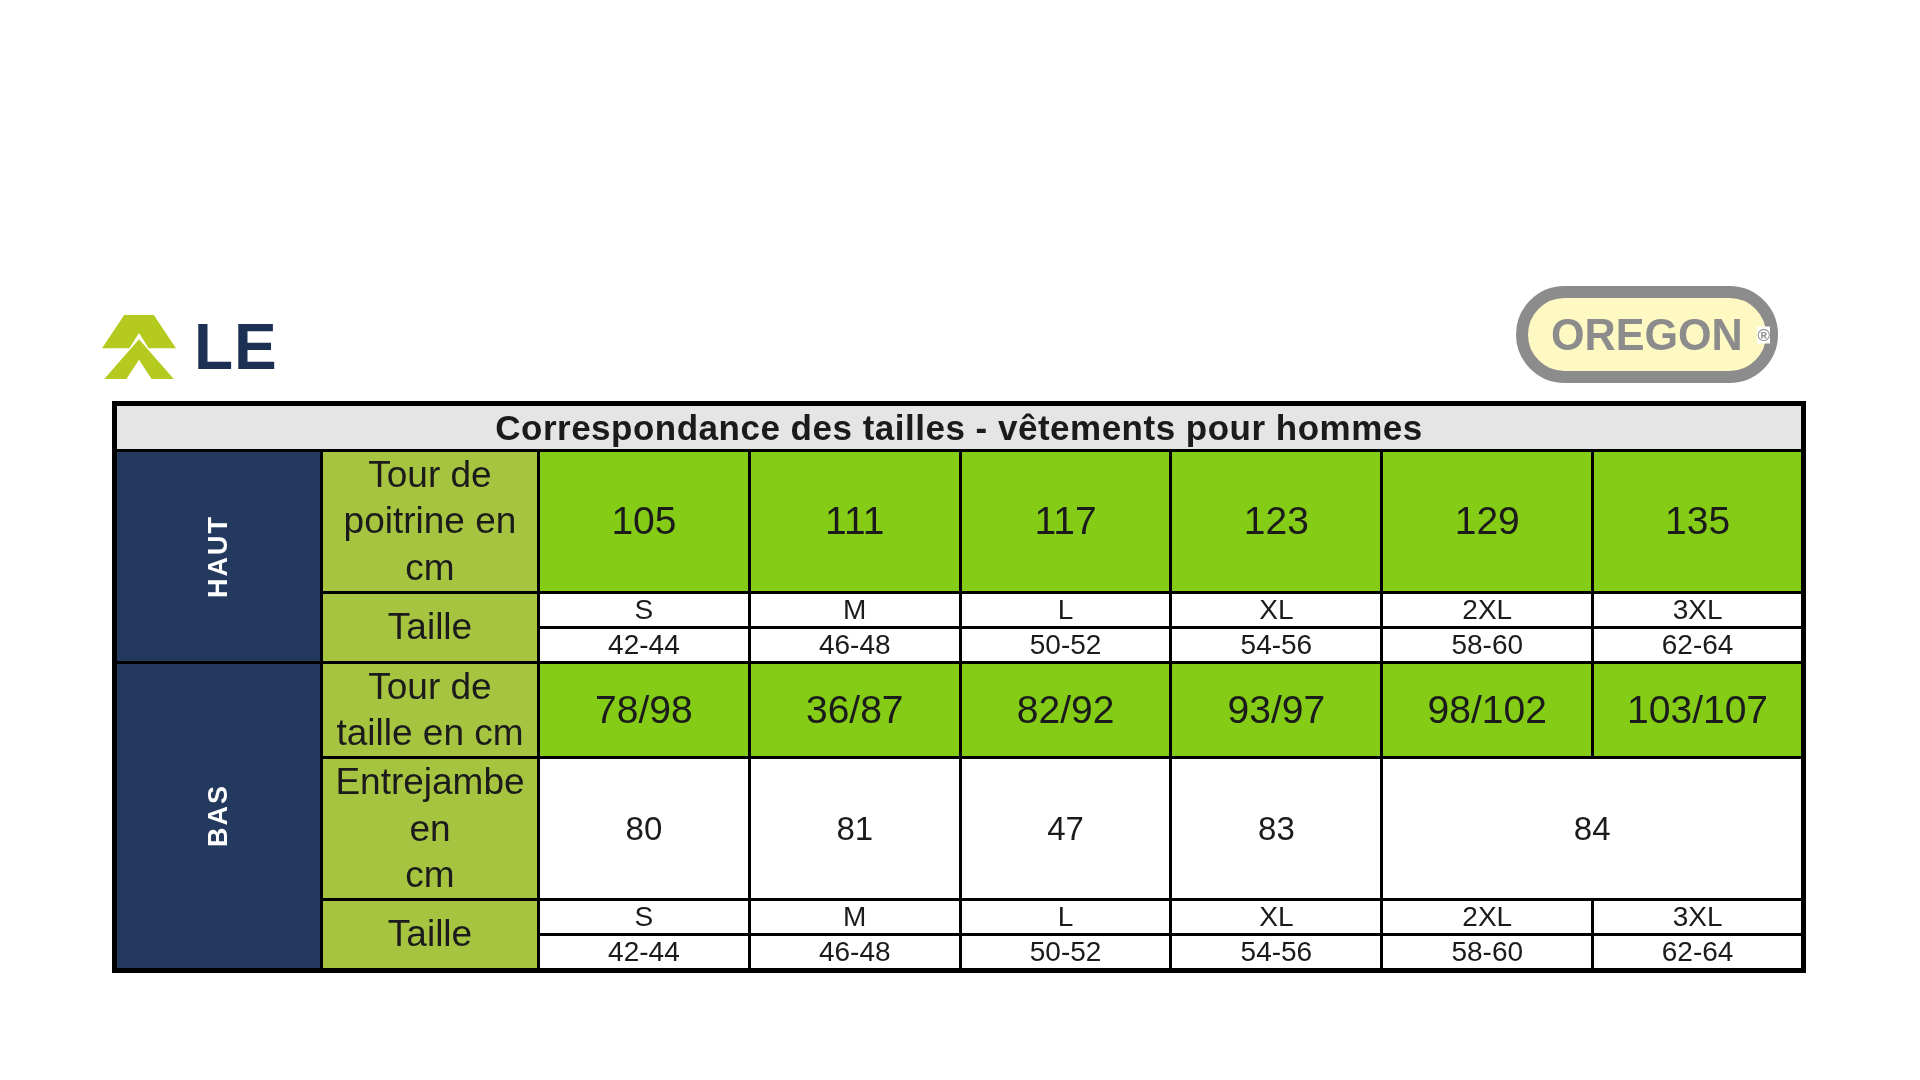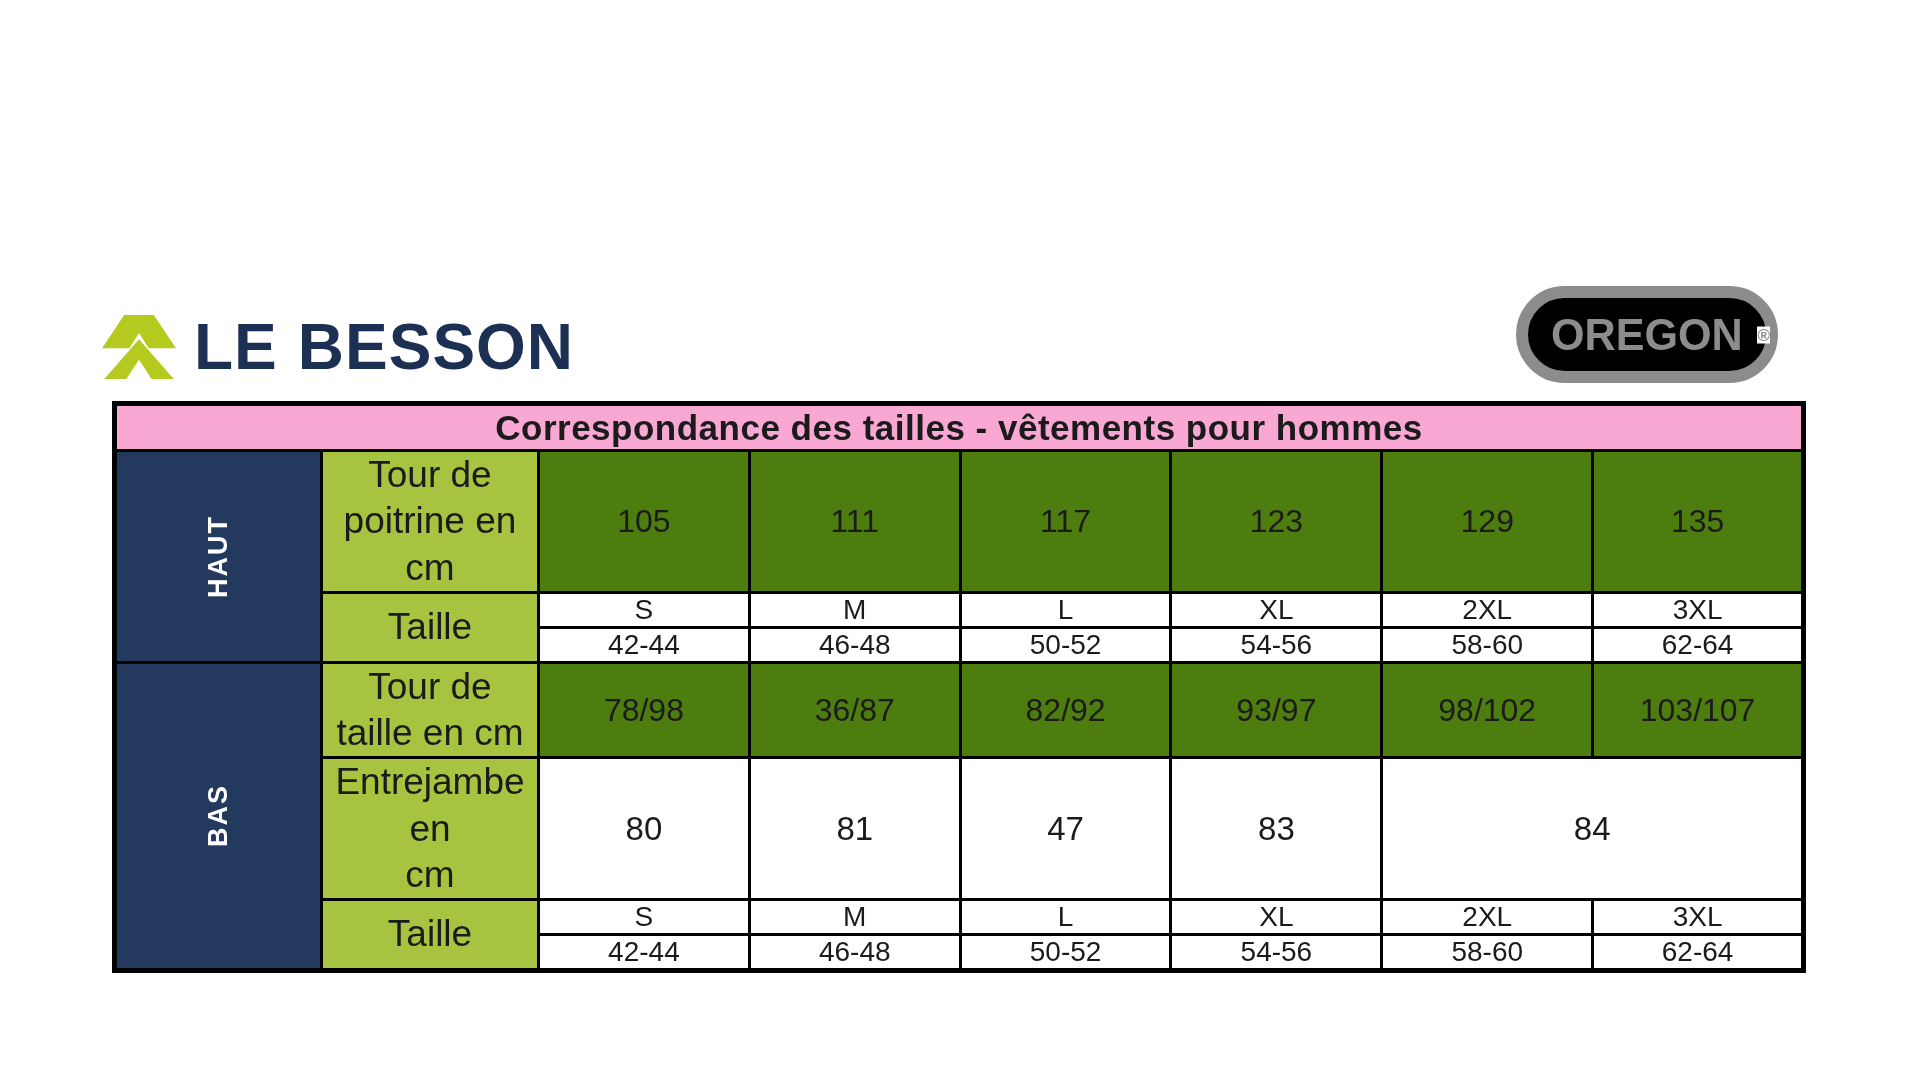--- a/index.html
+++ b/index.html
@@ -60,21 +60,21 @@
   
   .oregon {
     position: absolute;
     left: 1516px;
     top: 286px;
     width: 262px;
     height: 97px;
     box-sizing: border-box;
     border: 12px solid #8c8c8c;
     border-radius: 60px;
-    background: #000000;
+    background: #fef9c3;
     display: flex;
     align-items: center;
     justify-content: center;
   }
   .oregon-text {
     font-size: 44px;
     font-weight: bold;
     color: #8c8c8c;
     letter-spacing: 0px;
     line-height: 1;
@@ -113,21 +113,21 @@
   tr.row-title    { height: 47px; }
   tr.row-chest    { height: 98px; }
   tr.row-size-a   { height: 35px; }
   tr.row-num-a    { height: 32px; }
   tr.row-waist    { height: 67px; }
   tr.row-inseam   { height: 66px; }
   tr.row-size-b   { height: 34px; }
   tr.row-num-b    { height: 33px; }
 
   td.title-cell {
-    background: #f9a8d4;
+    background: #e5e5e5;
     color: #ffffff;
     font-size: 35px;
     font-weight: bold;
     letter-spacing: 0.5px;
     border-bottom-width: 4px;
   }
   td.vlabel-cell {
     background: #23395e;
   }
   td.vlabel-cell .vlabel {
@@ -139,22 +139,22 @@
     font-weight: bold;
     letter-spacing: 2px;
     line-height: 1;
   }
   td.header-green {
     background: #a6c440;
     font-size: 37px;
     line-height: 1.25;
   }
   td.value-green {
-    background: #4d7c0f;
-    font-size: 32px;
+    background: #84cc16;
+    font-size: 39px;
   }
   td.value-white {
     background: #ffffff;
     font-size: 33px;
   }
   td.size-white {
     background: #ffffff;
     font-size: 28px;
   }
   td.sep-bottom  { border-bottom-width: 6px; }
@@ -165,21 +165,20 @@
 
 <div class="page">
 
   <div class="lebesson">
     <div class="lb-icon">
       <div class="lb-top"></div>
       <div class="lb-bottom"></div>
     </div>
     <div class="lb-text">
       <span>LE</span>
-      <span>BESSON</span>
     </div>
   </div>
 
   <div class="oregon">
     <span class="oregon-text">OREGON</span>
     <span class="oregon-reg">®</span>
   </div>
 
   <table class="size-chart">
     <colgroup>

